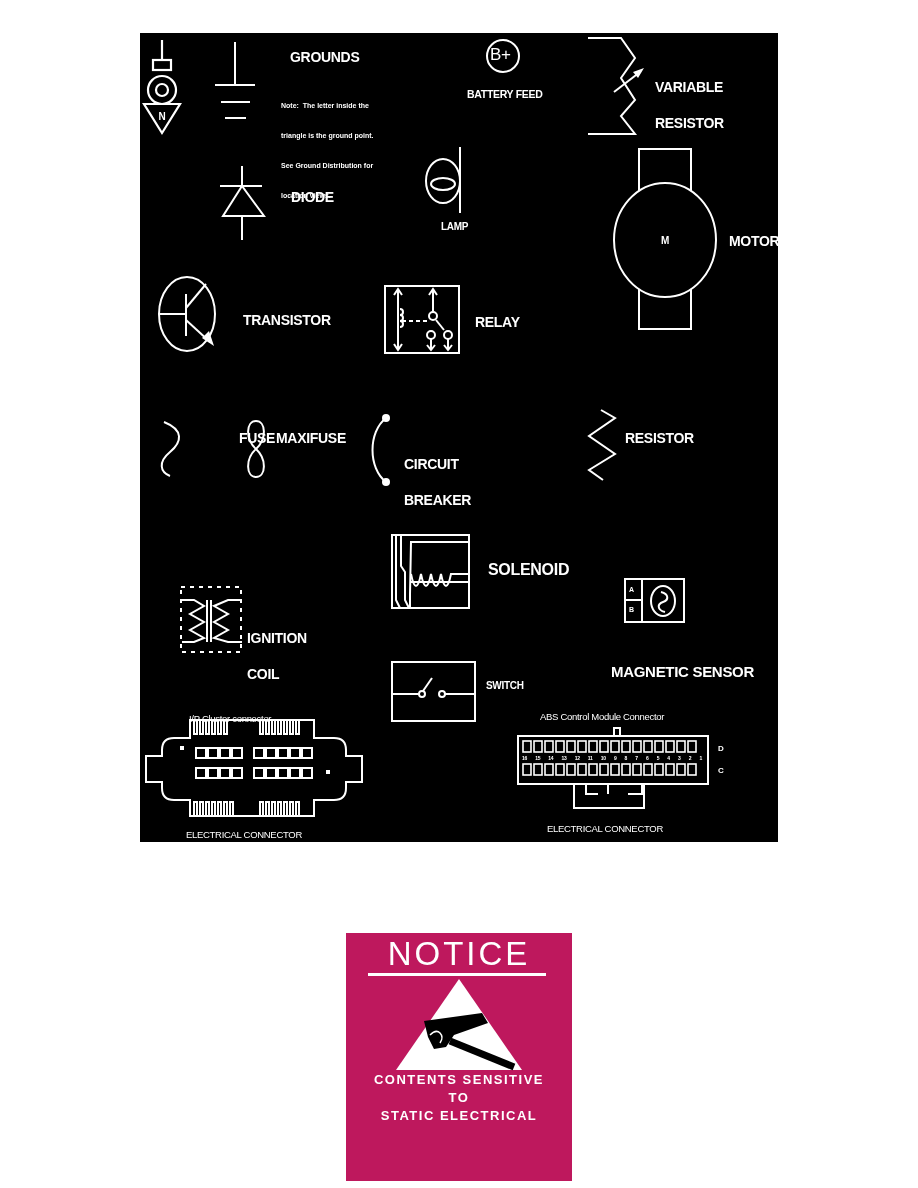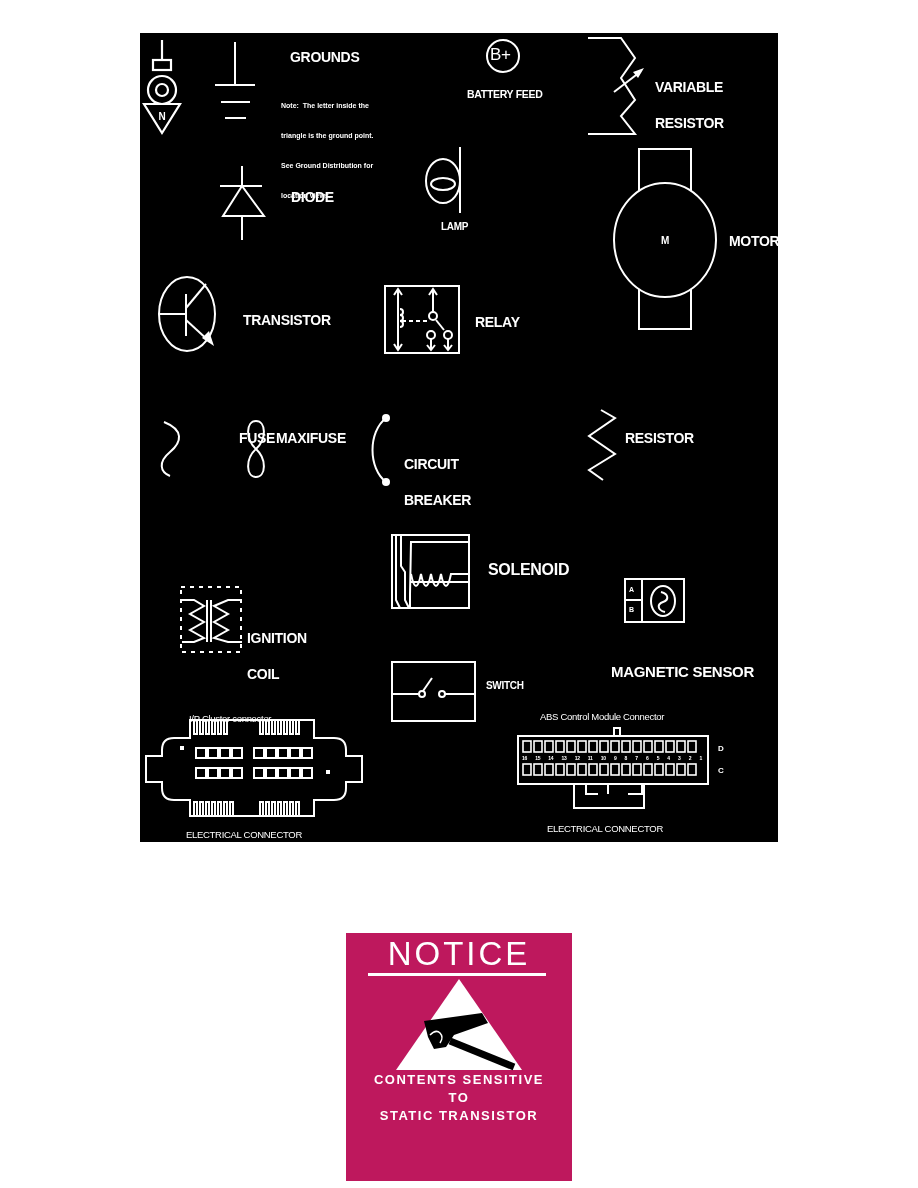--- a/index.html
+++ b/index.html
@@ -350,14 +350,14 @@
   <div style="position:absolute;left:48px;top:44px;">
     <svg width="130" height="96" viewBox="0 0 130 96">
       <polygon points="65,2 128,93 2,93" fill="#fff"></polygon>
       <path d="M30,44 L88,36 L94,46 L60,58 L52,70 L40,72 L34,60 Z" fill="#000"></path>
       <line x1="56" y1="64" x2="120" y2="90" stroke="#000" stroke-width="7"></line>
       <path d="M36,58 q6,-6 10,-2 q4,4 0,10" stroke="#fff" stroke-width="1.5" fill="none"></path>
     </svg>
   </div>
   <div class="notice-line" style="top:139px;">CONTENTS SENSITIVE</div>
   <div class="notice-line" style="top:157px;">TO</div>
-  <div class="notice-line" style="top:175px;">STATIC TRANSISTOR</div>
+  <div class="notice-line" style="top:175px;">STATIC ELECTRICAL</div>
 </div>
 
 </body></html>

